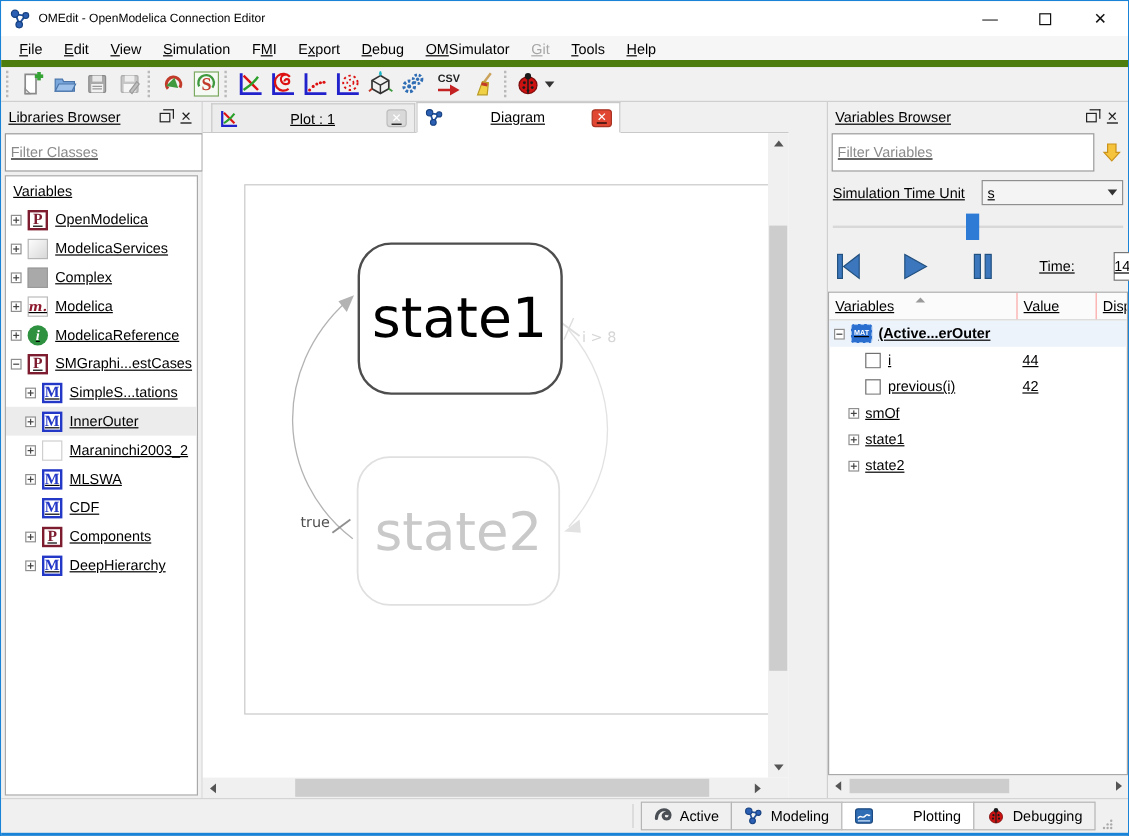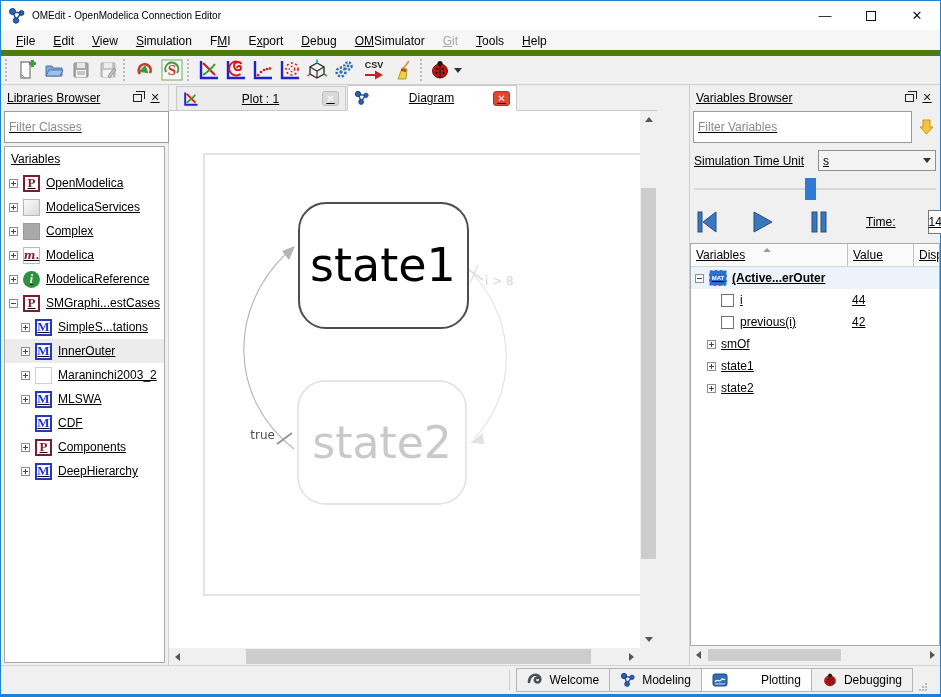--- a/index.html
+++ b/index.html
@@ -594,21 +594,21 @@
   </div>
 
   <div class="statusbar">
     <div class="sb-sep"></div>
     <div class="persp-btn">
       <span class="pico">
         <svg width="16" height="16" viewBox="0 0 16 16">
           <path d="M2 10 C2 5 6 2 10 3 C13 4 14 7 13 9 C12 11 9 11 8 9 C7 7 9 5 11 6" fill="none" stroke="#4a4f55" stroke-width="2.6" stroke-linecap="round"></path>
         </svg>
       </span>
-      <span>Welcome</span>
+      <span>Active</span>
     </div>
     <div class="persp-btn">
       <span class="pico">
         <svg width="16" height="16" viewBox="0 0 18 18">
           <line x1="5" y1="5" x2="13" y2="6" stroke="#1c4f9c" stroke-width="1.6"></line>
           <line x1="5" y1="5" x2="8" y2="13" stroke="#1c4f9c" stroke-width="1.6"></line>
           <line x1="13" y1="6" x2="8" y2="13" stroke="#1c4f9c" stroke-width="1.6"></line>
           <circle cx="4.5" cy="4.5" r="3" fill="#2a5fb4" stroke="#16407f"></circle>
           <circle cx="13.5" cy="6" r="2.4" fill="#2a5fb4" stroke="#16407f"></circle>
           <circle cx="8" cy="13.5" r="2.7" fill="#2a5fb4" stroke="#16407f"></circle>

